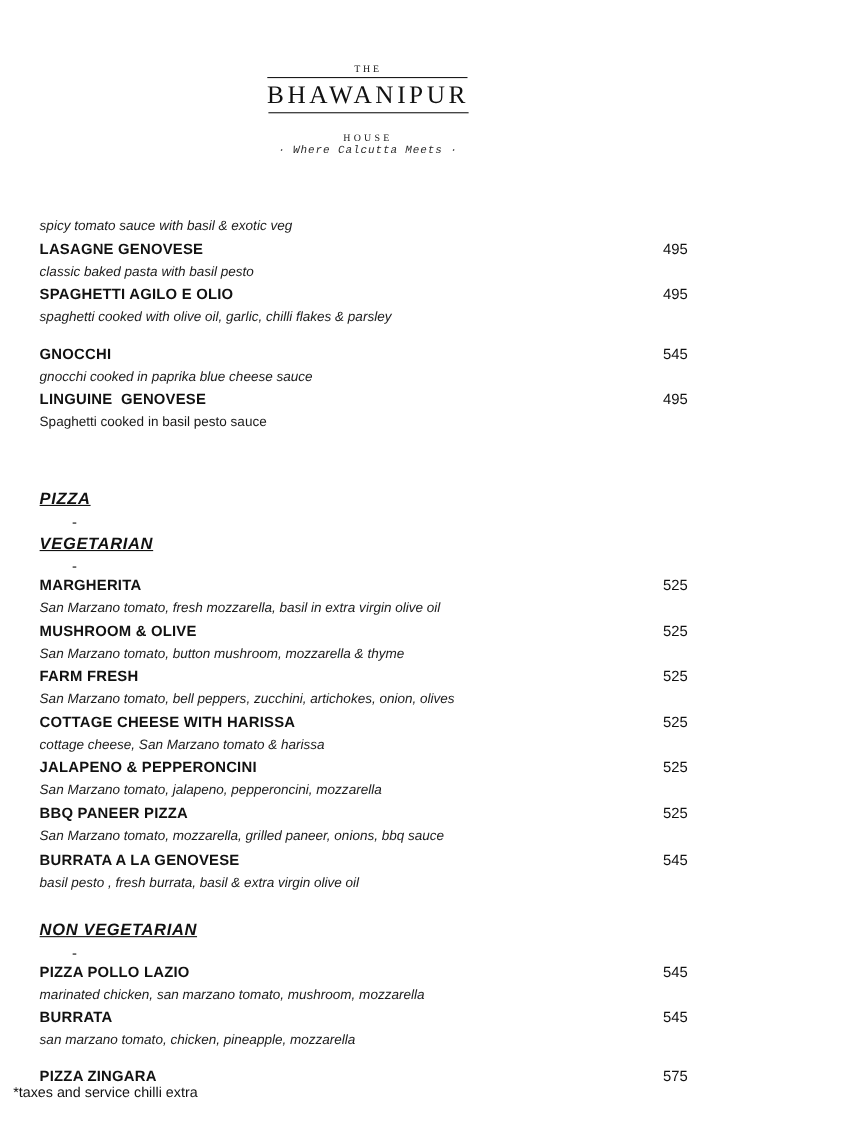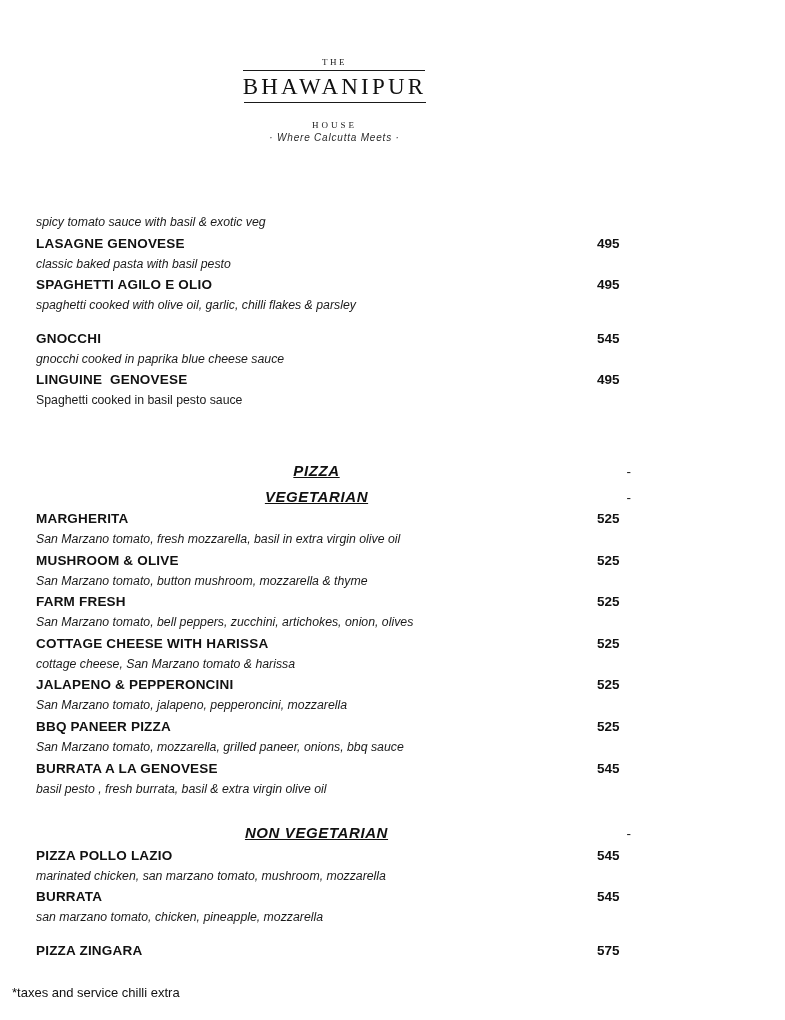--- a/index.html
+++ b/index.html
@@ -63,52 +63,52 @@
     margin-top: 18px;
     margin-bottom: 3px;
   }
   .logo-rule2 {
     border: none;
     border-top: 1.3px solid #1a1a1a;
     margin: 0 auto 6px auto;
     width: 182px;
   }
   .logo-tag {
-    font-family: Liberation Sans, sans-serif;
+    font-family: Liberation Mono, monospace;
     font-style: italic;
     font-size: 10px;
     letter-spacing: 0.8px;
     color: #2a2a2a;
   }
 
   
   .menu {
-    margin-top: 68px;
+    margin-top: 52px;
   }
   .row {
     display: flex;
     align-items: baseline;
     justify-content: space-between;
     width: 100%;
   }
   .item-name {
     font-size: 13.5px;
     font-weight: bold;
     letter-spacing: 0.2px;
     color: #111111;
     line-height: 1.55;
     white-space: pre;
   }
   .item-price {
     font-size: 13.5px;
-    font-weight: bold;
+    font-weight: normal;
     color: #111111;
     line-height: 1.55;
     min-width: 34px;
-    text-align: left;
+    text-align: center;
     padding-right: 2px;
   }
   .desc {
     font-size: 12.3px;
     font-style: italic;
     color: #1a1a1a;
     line-height: 1.6;
     padding-bottom: 1px;
   }
   .desc.plain {
@@ -116,20 +116,21 @@
   }
   .spacer-sm { height: 12px; }
   .spacer-md { height: 20px; }
 
   
   .section-row {
     display: flex;
     align-items: baseline;
     justify-content: space-between;
     width: 100%;
+    flex-direction: column;
   }
   .section-title {
     flex: 1;
     text-align: center;
     font-size: 15px;
     font-weight: bold;
     font-style: italic;
     text-decoration: underline;
     letter-spacing: 0.6px;
     color: #111111;

